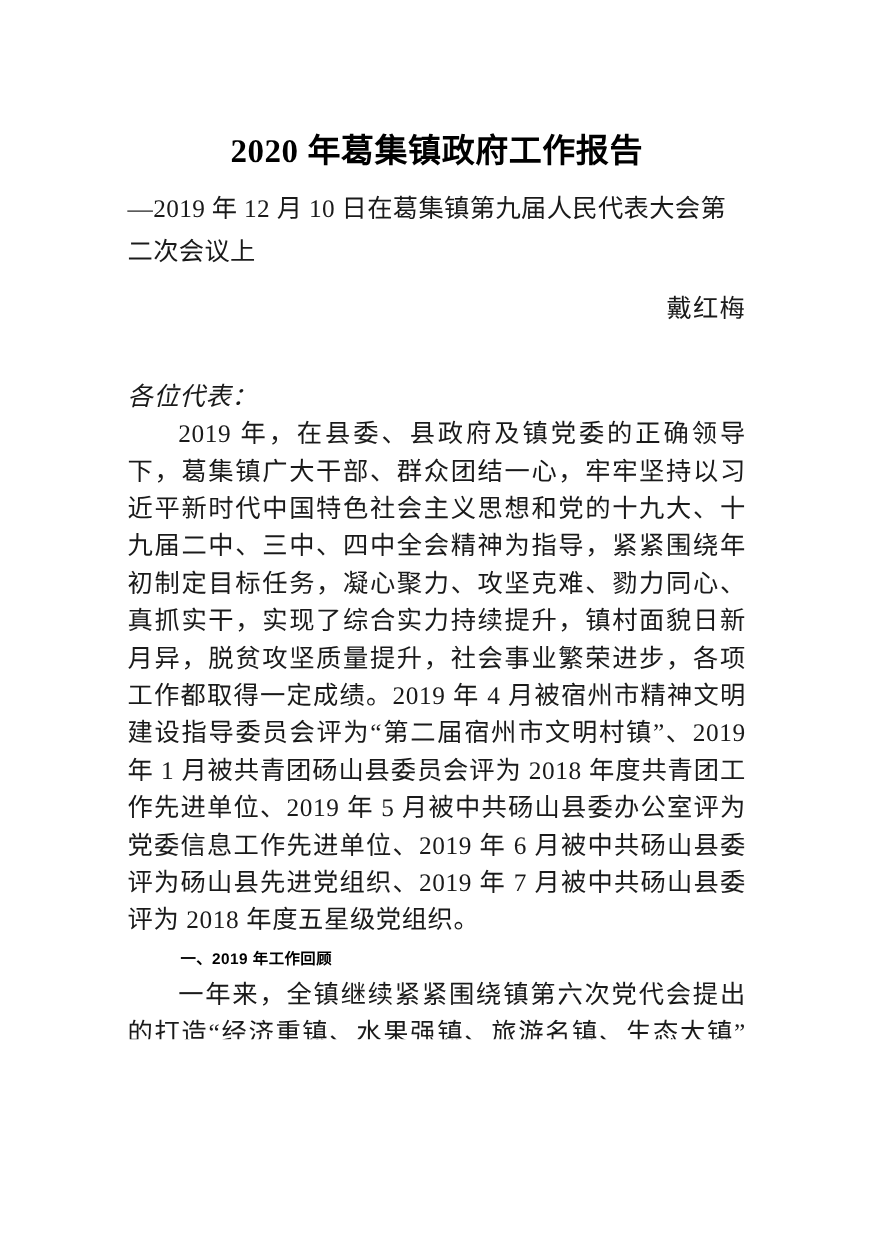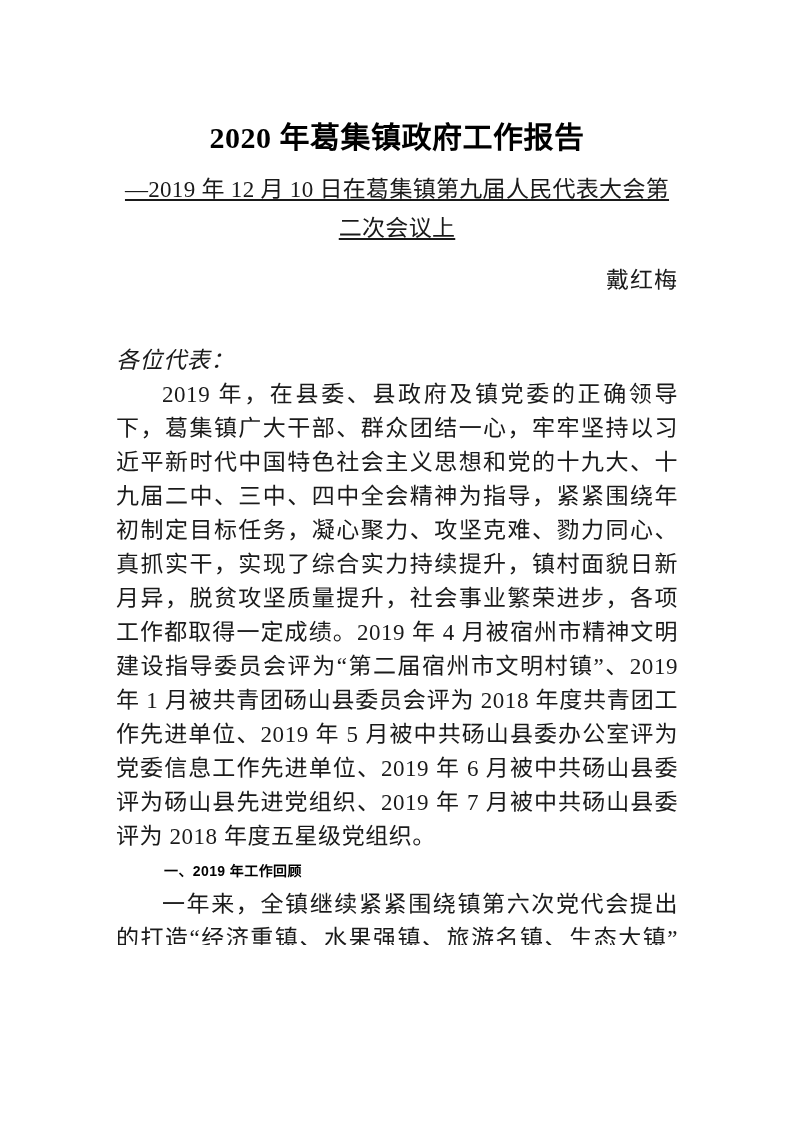--- a/index.html
+++ b/index.html
@@ -38,25 +38,24 @@
     letter-spacing: 0.5px;
     margin: 0 0 12px 0;
     white-space: nowrap;
   }
 
   
   .doc-subtitle {
     font-family: "Liberation Serif", "DejaVu Serif", serif;
     font-size: 23px;
     line-height: 39px;
-    text-align: center;
+    text-align: left;
     color: #1a1a1a;
     margin: 2px 0 2px 0;
     letter-spacing: 0.3px;
-    text-decoration: underline;
   }
 
   
   .doc-author {
     font-family: "Liberation Serif", "DejaVu Serif", serif;
     font-size: 23px;
     line-height: 39px;
     text-align: right;
     color: #1a1a1a;
     margin: 13px 0 44px 0;

